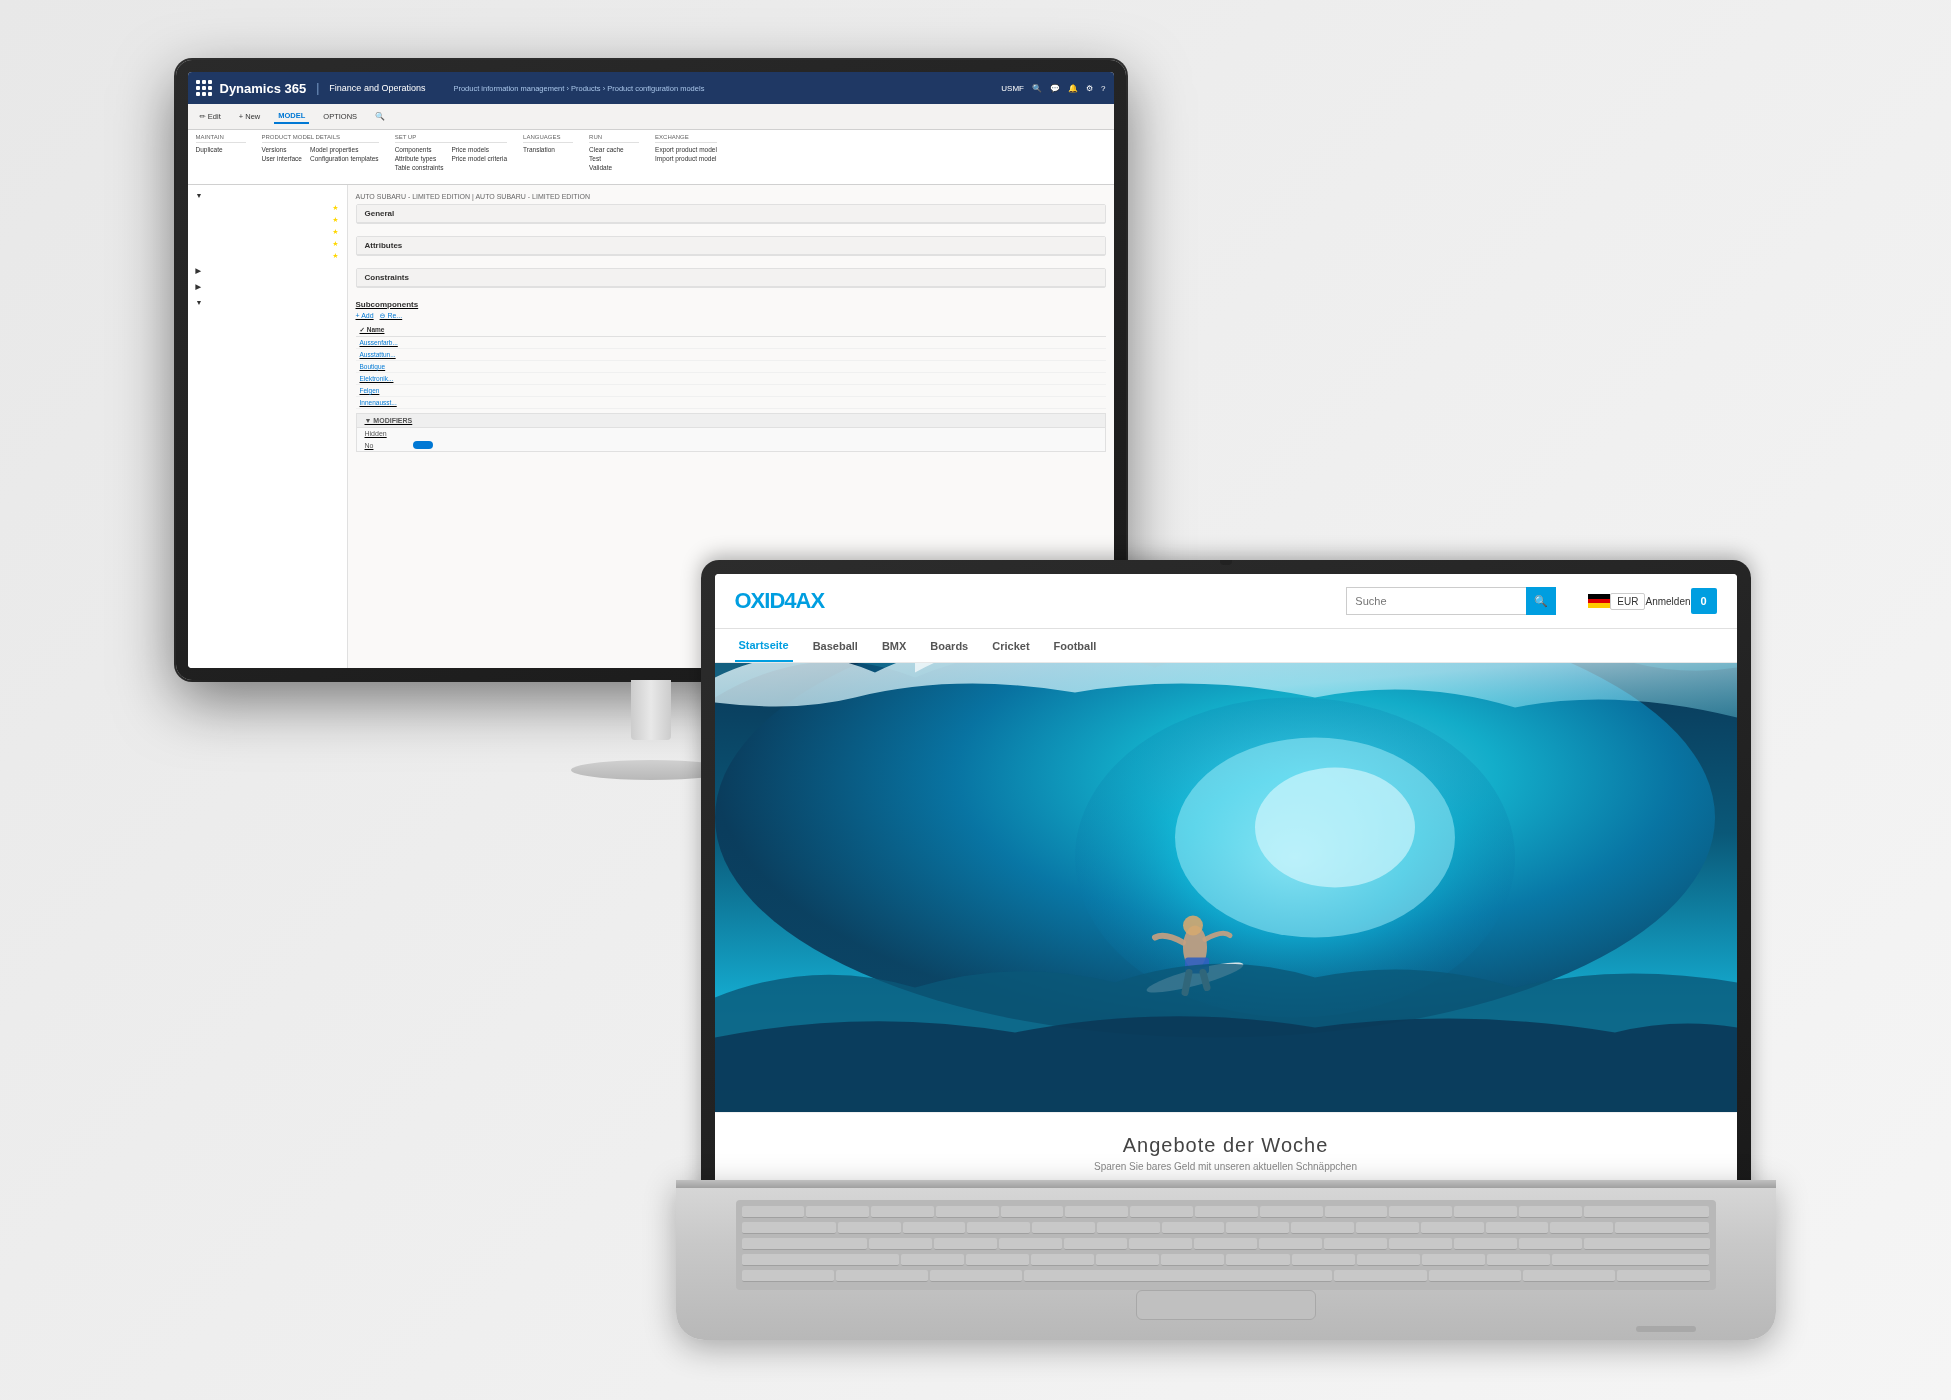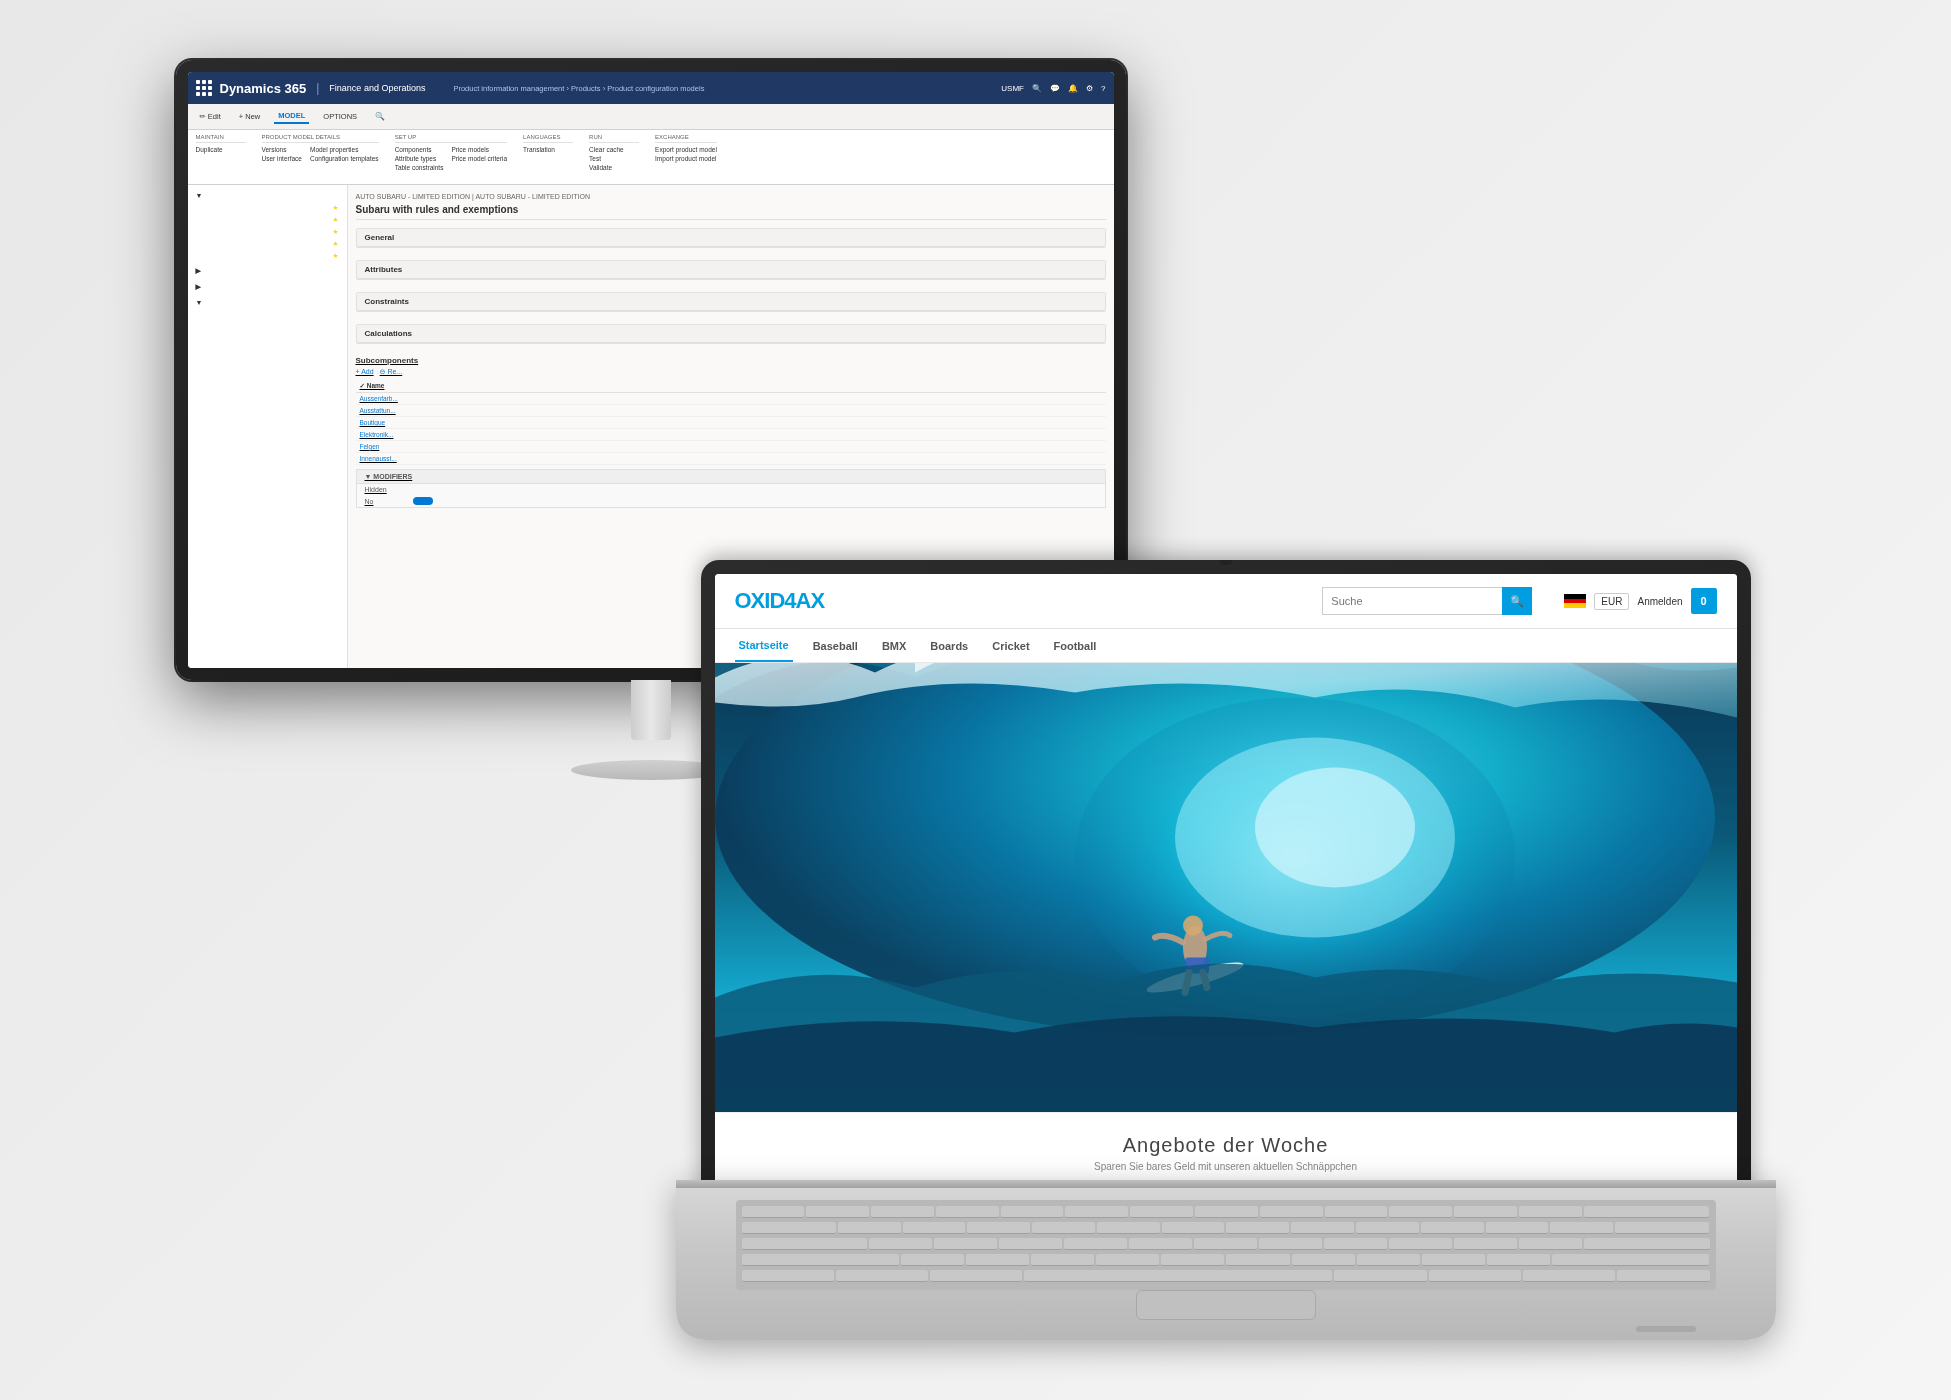--- a/index.html
+++ b/index.html
@@ -488,21 +488,21 @@
       cursor: pointer;
       display: flex;
       align-items: center;
       justify-content: center;
       font-size: 11px;
     }
 
     .oxid-header-right {
       display: flex;
       align-items: center;
-      gap: 8px;
+      gap: 0;
       margin-left: 12px;
       justify-content: center;
     }
 
     .flag-de {
       width: 22px;
       height: 14px;
       display: flex;
       flex-direction: column;
     }
@@ -869,33 +869,29 @@
                   <span></span>
                 </div>
                 <div class="sidebar-item">
                   <span></span>
                 </div>
               </div>
             </div>
 
             <div class="d365-content">
               <div class="content-breadcrumb">AUTO SUBARU - LIMITED EDITION | AUTO SUBARU - LIMITED EDITION</div>
-              <div class="content-title">Subaru with rules and exemptions</div>
 
               <div class="content-section">
                 <div class="content-section-header">General</div>
               </div>
               <div class="content-section">
                 <div class="content-section-header">Attributes</div>
               </div>
               <div class="content-section">
                 <div class="content-section-header">Constraints</div>
-              </div>
-              <div class="content-section">
-                <div class="content-section-header">Calculations</div>
               </div>
 
               <div style="margin-top:2px;text-decoration:underline;">
                 <div style="font-size:8px;font-weight:600;color:#323130;margin-bottom:3px;">Subcomponents</div>
                 <div class="table-toolbar">
                   <span style="color:#0078d4;font-size:7px;cursor:pointer;">+ Add</span>
                   <span style="color:#0078d4;font-size:7px;cursor:pointer;">⊖ Re...</span>
                 </div>
                 <table class="subcomponent-table">
                   <thead>

